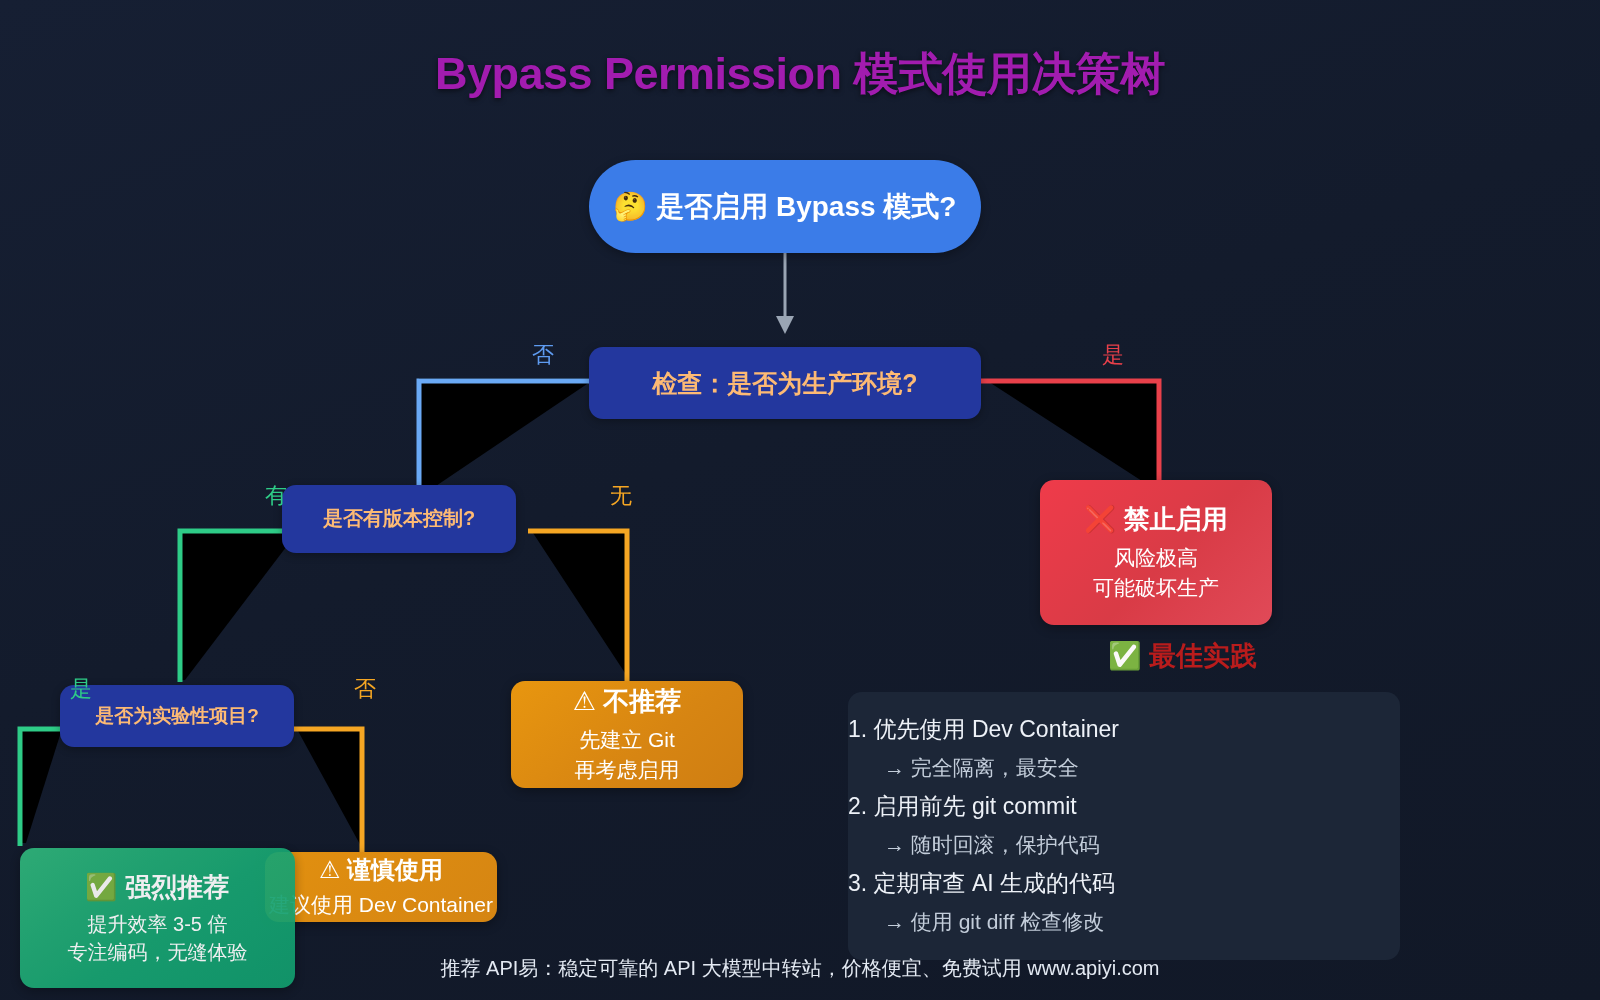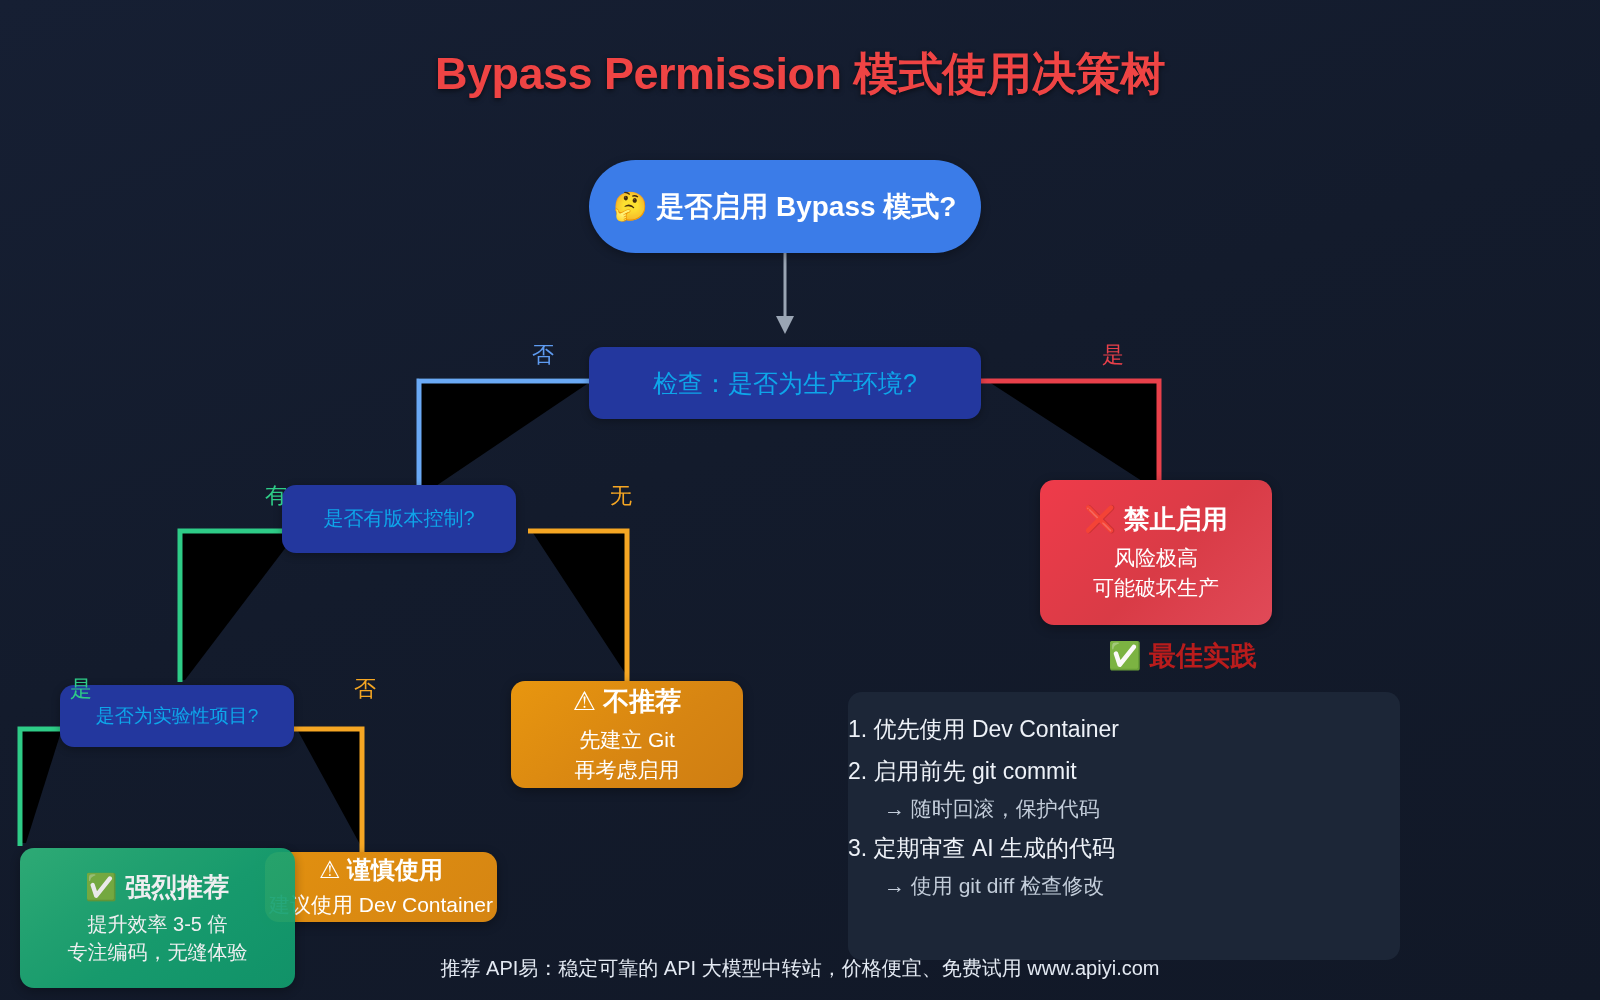--- a/index.html
+++ b/index.html
@@ -26,21 +26,21 @@
 
   
   .title {
     position: absolute;
     left: 0; top: 44px;
     width: 1600px;
     text-align: center;
     font-size: 45px;
     font-weight: bold;
     letter-spacing: -0.5px;
-    color: #ef4444;
+    color: #a21caf;
     text-shadow: 0 2px 5px rgba(0,0,0,0.55);
     white-space: nowrap;
   }
 
   
   .node {
     position: absolute;
     display: flex;
     flex-direction: column;
     align-items: center;
@@ -57,22 +57,22 @@
     border-radius: 48px;
     font-size: 28px;
     font-weight: bold;
     color: #ffffff;
     box-shadow: 0 3px 10px rgba(0,0,0,0.30);
   }
 
   .node-decision {
     background: #23379e;
     border-radius: 14px;
-    color: #0ea5e9;
-    font-weight: normal;
+    color: #fdba74;
+    font-weight: bold;
     box-shadow: 0 2px 8px rgba(0,0,0,0.30);
   }
 
   .node-prod   { left: 589px; top: 347px; width: 392px; height: 72px; font-size: 25px; }
   .node-vcs    { left: 282px; top: 485px; width: 234px; height: 68px; font-size: 20px; }
   .node-exp    { left:  60px; top: 685px; width: 234px; height: 62px; font-size: 19px; }
 
   .leaf {
     position: absolute;
     display: flex;
@@ -268,20 +268,21 @@
   <div class="leaf-line">专注编码，无缝体验</div>
 </div>
 
 <div class="bp-heading">✅ 最佳实践</div>
 
 <div class="bp-panel"></div>
 
 <div class="bp-list">
   <div class="bp-item">
     <div class="bp-main">1. 优先使用 Dev Container</div>
+    <div class="bp-sub">→ 完全隔离，最安全</div>
   </div>
   <div class="bp-item">
     <div class="bp-main">2. 启用前先 git commit</div>
     <div class="bp-sub">→ 随时回滚，保护代码</div>
   </div>
   <div class="bp-item">
     <div class="bp-main">3. 定期审查 AI 生成的代码</div>
     <div class="bp-sub">→ 使用 git diff 检查修改</div>
   </div>
 </div>

